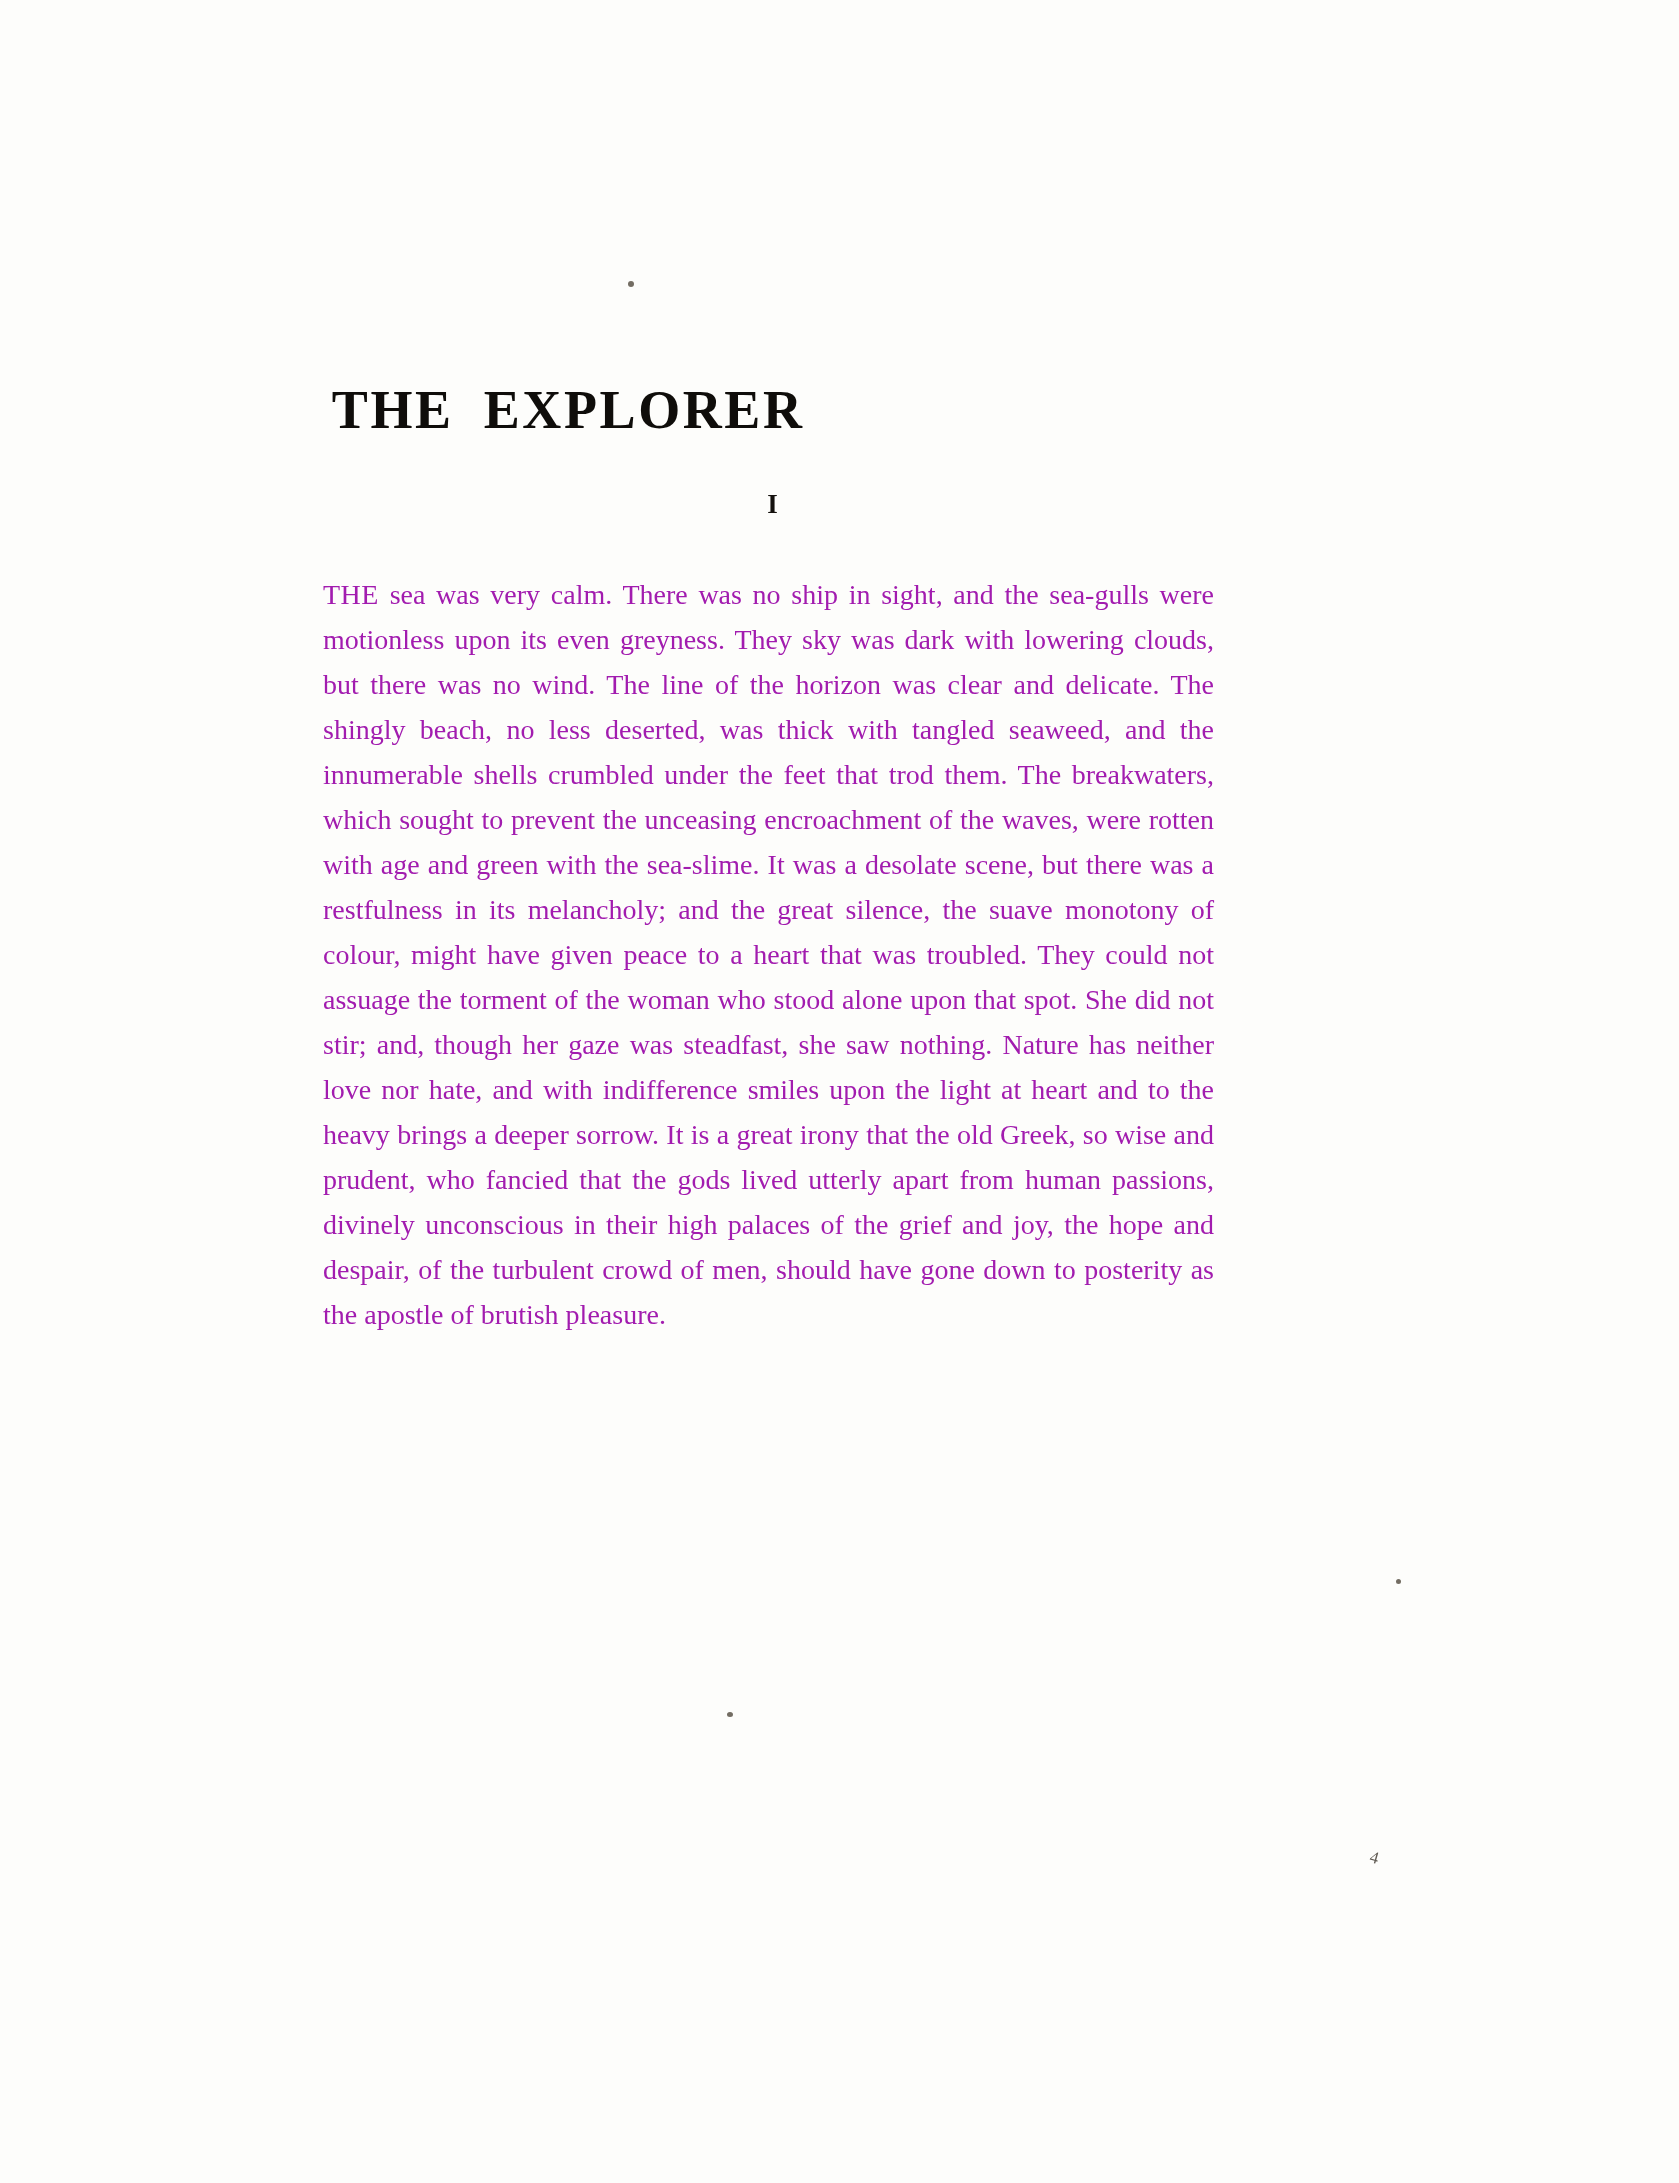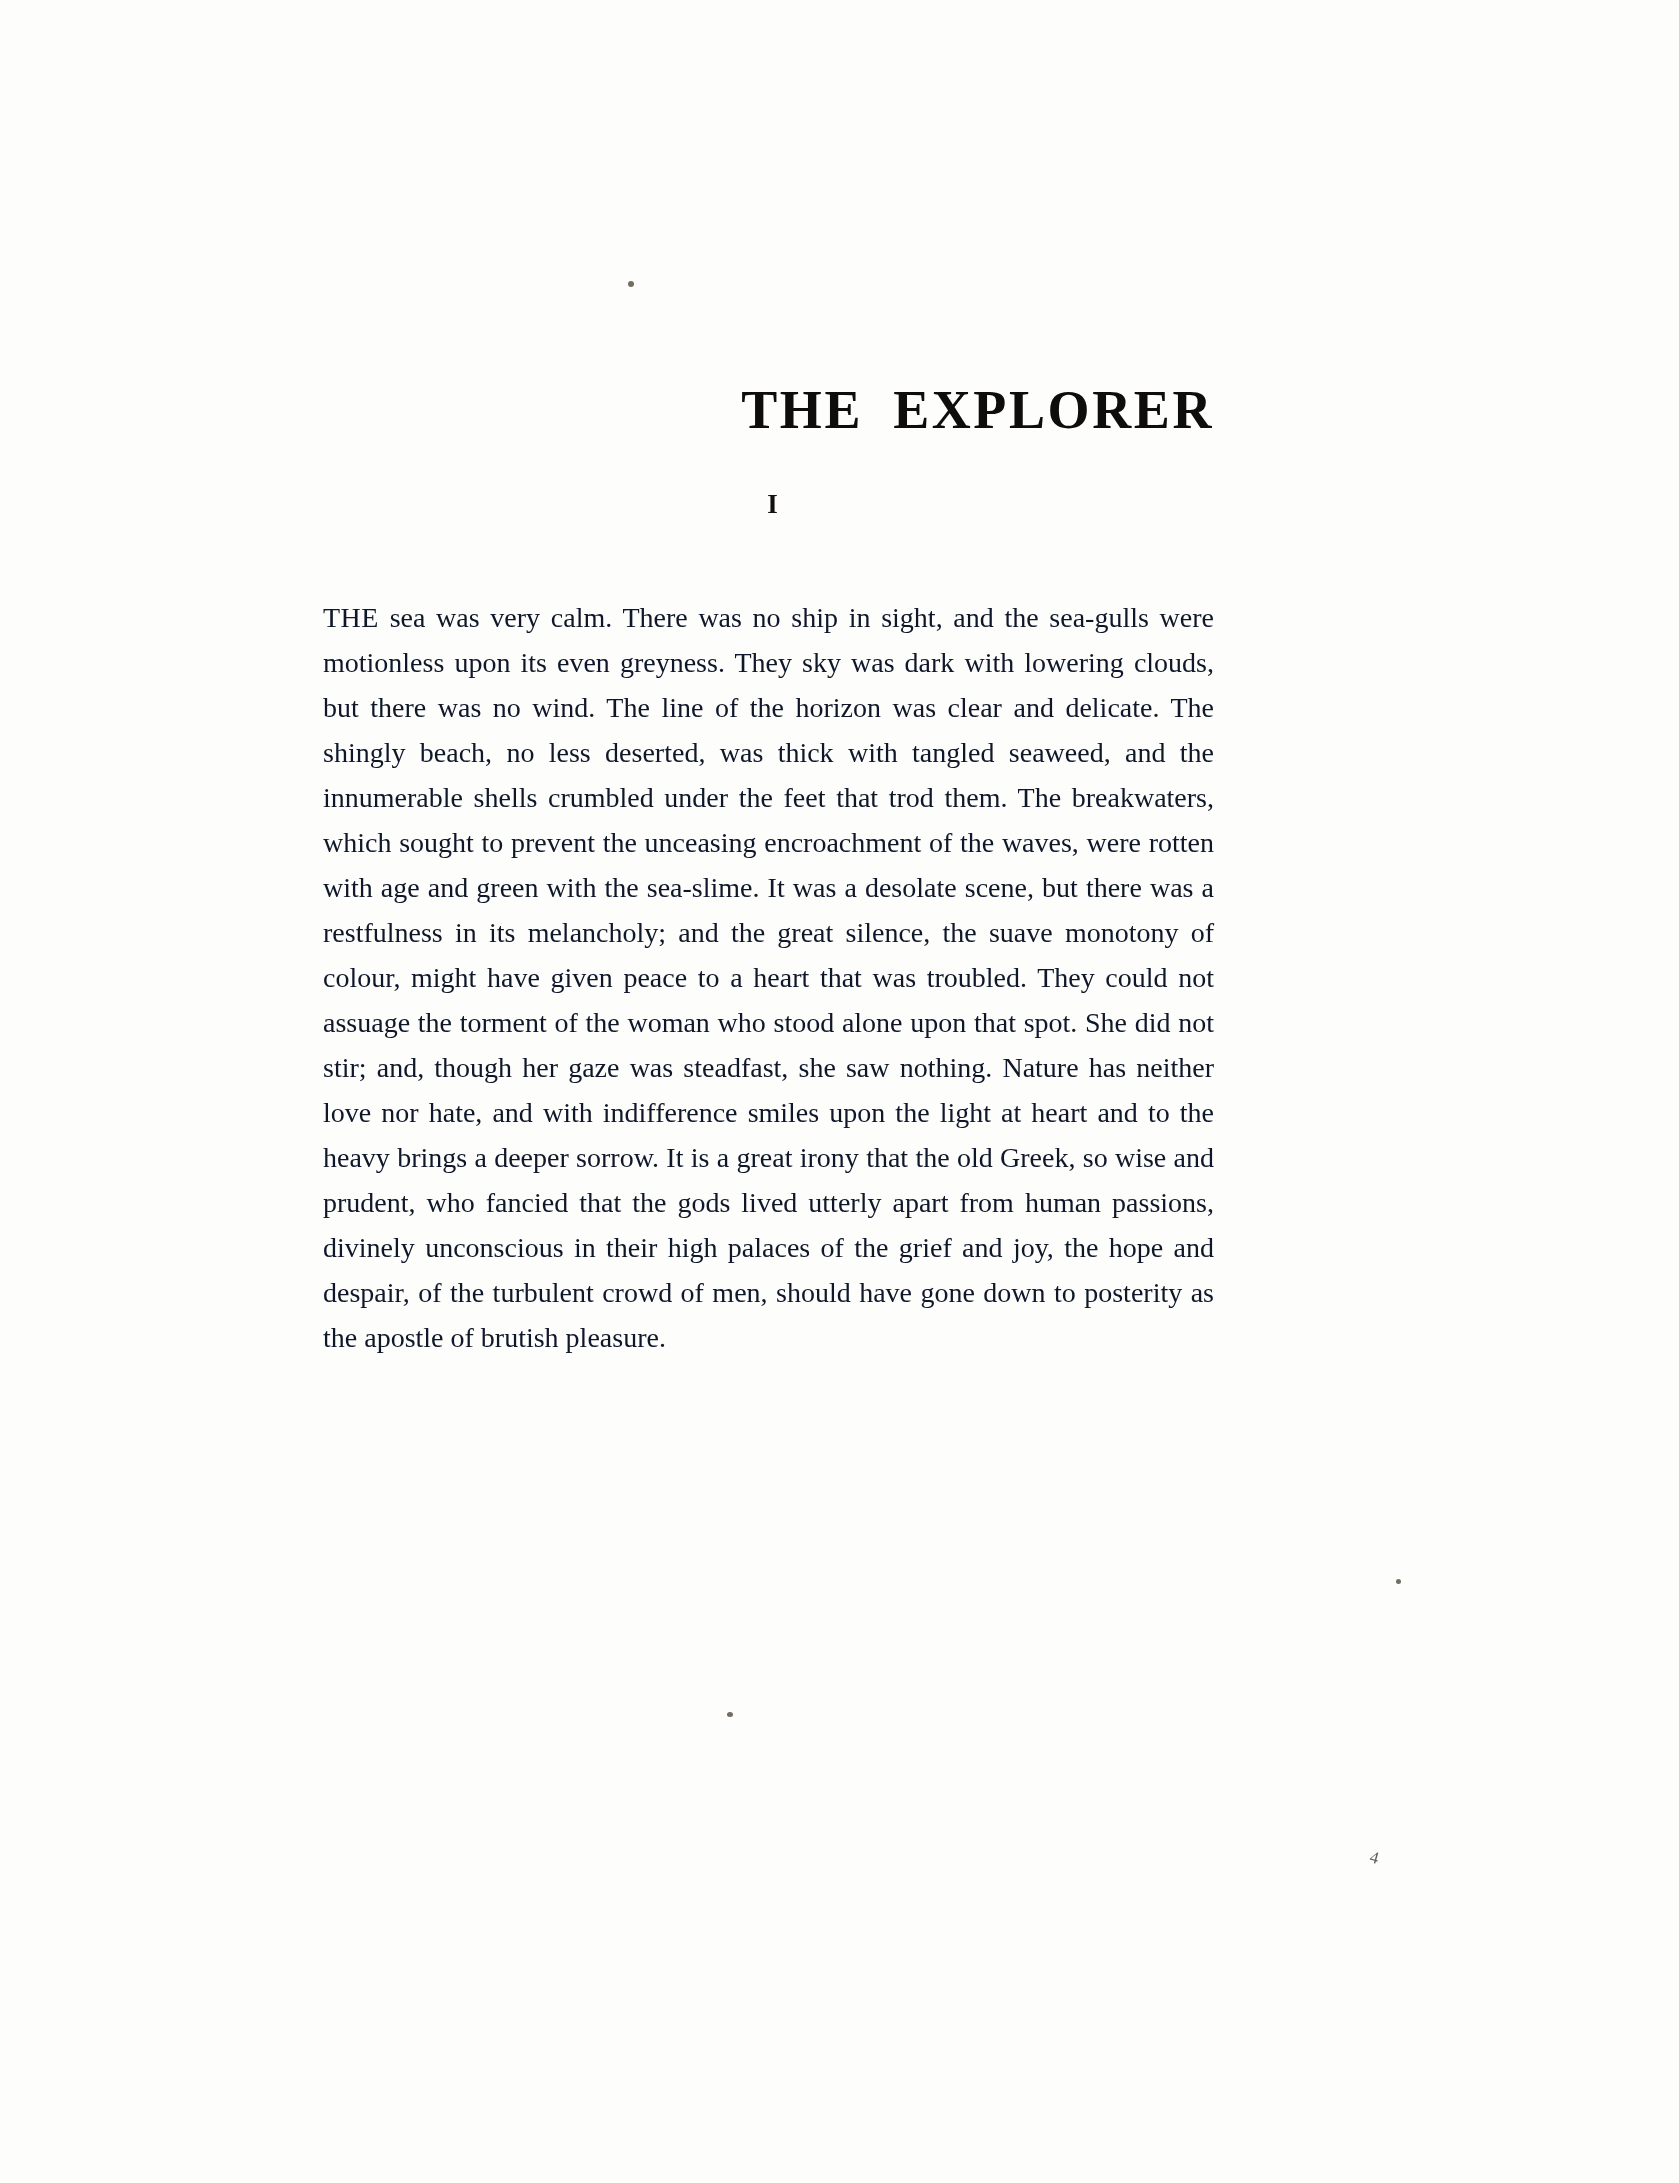--- a/index.html
+++ b/index.html
@@ -49,46 +49,46 @@
     left: 323px;
     top: 379px;
     width: 891px;
   }
 
   .title {
     font-family: "Liberation Serif", serif;
     font-size: 54px;
     font-weight: 700;
     letter-spacing: 2.6px;
-    text-align: right;
+    text-align: left;
     margin: 0 0 0 0;
     padding-left: 8.8px;
     color: #0f0d0a;
     word-spacing: 14px;
   }
 
   .section-number {
     text-align: center;
     font-family: "Liberation Serif", serif;
     font-size: 27px;
     font-weight: 700;
     margin-top: 48px;
     letter-spacing: 0.9px;
     color: #14110d;
     padding-left: 8.8px;
   }
 
   .body-text {
-    margin-top: 75px;
+    margin-top: 52px;
     font-family: "Liberation Serif", serif;
     font-size: 28px;
     line-height: 45px;
     text-align: justify;
     text-justify: inter-word;
-    color: #0f172a;
+    color: #a21caf;
     hyphens: none;
   }
 
   .body-text .smallcaps {
     font-variant: small-caps;
     font-size: 28px;
     letter-spacing: 0.5px;
   }
 
   

